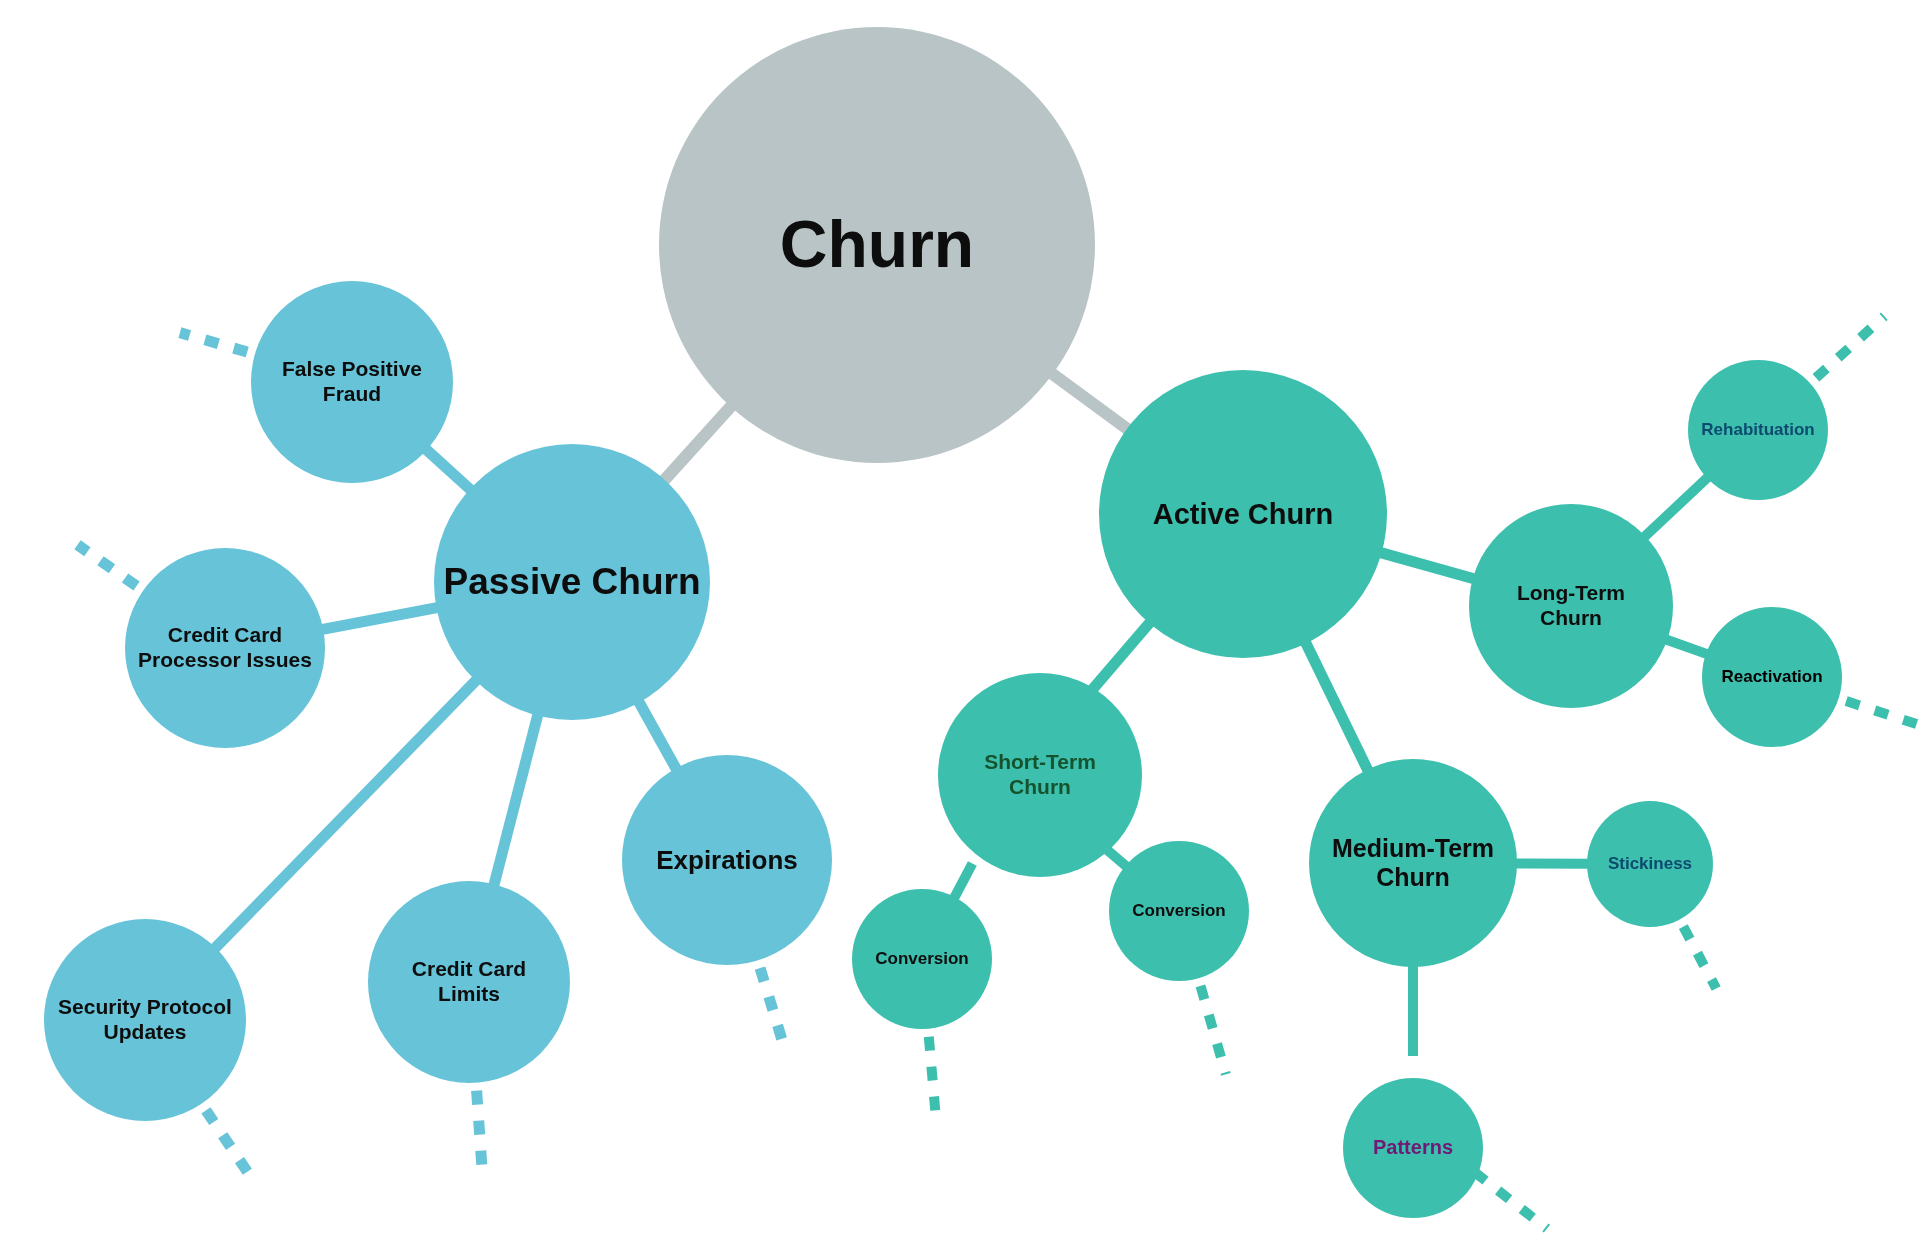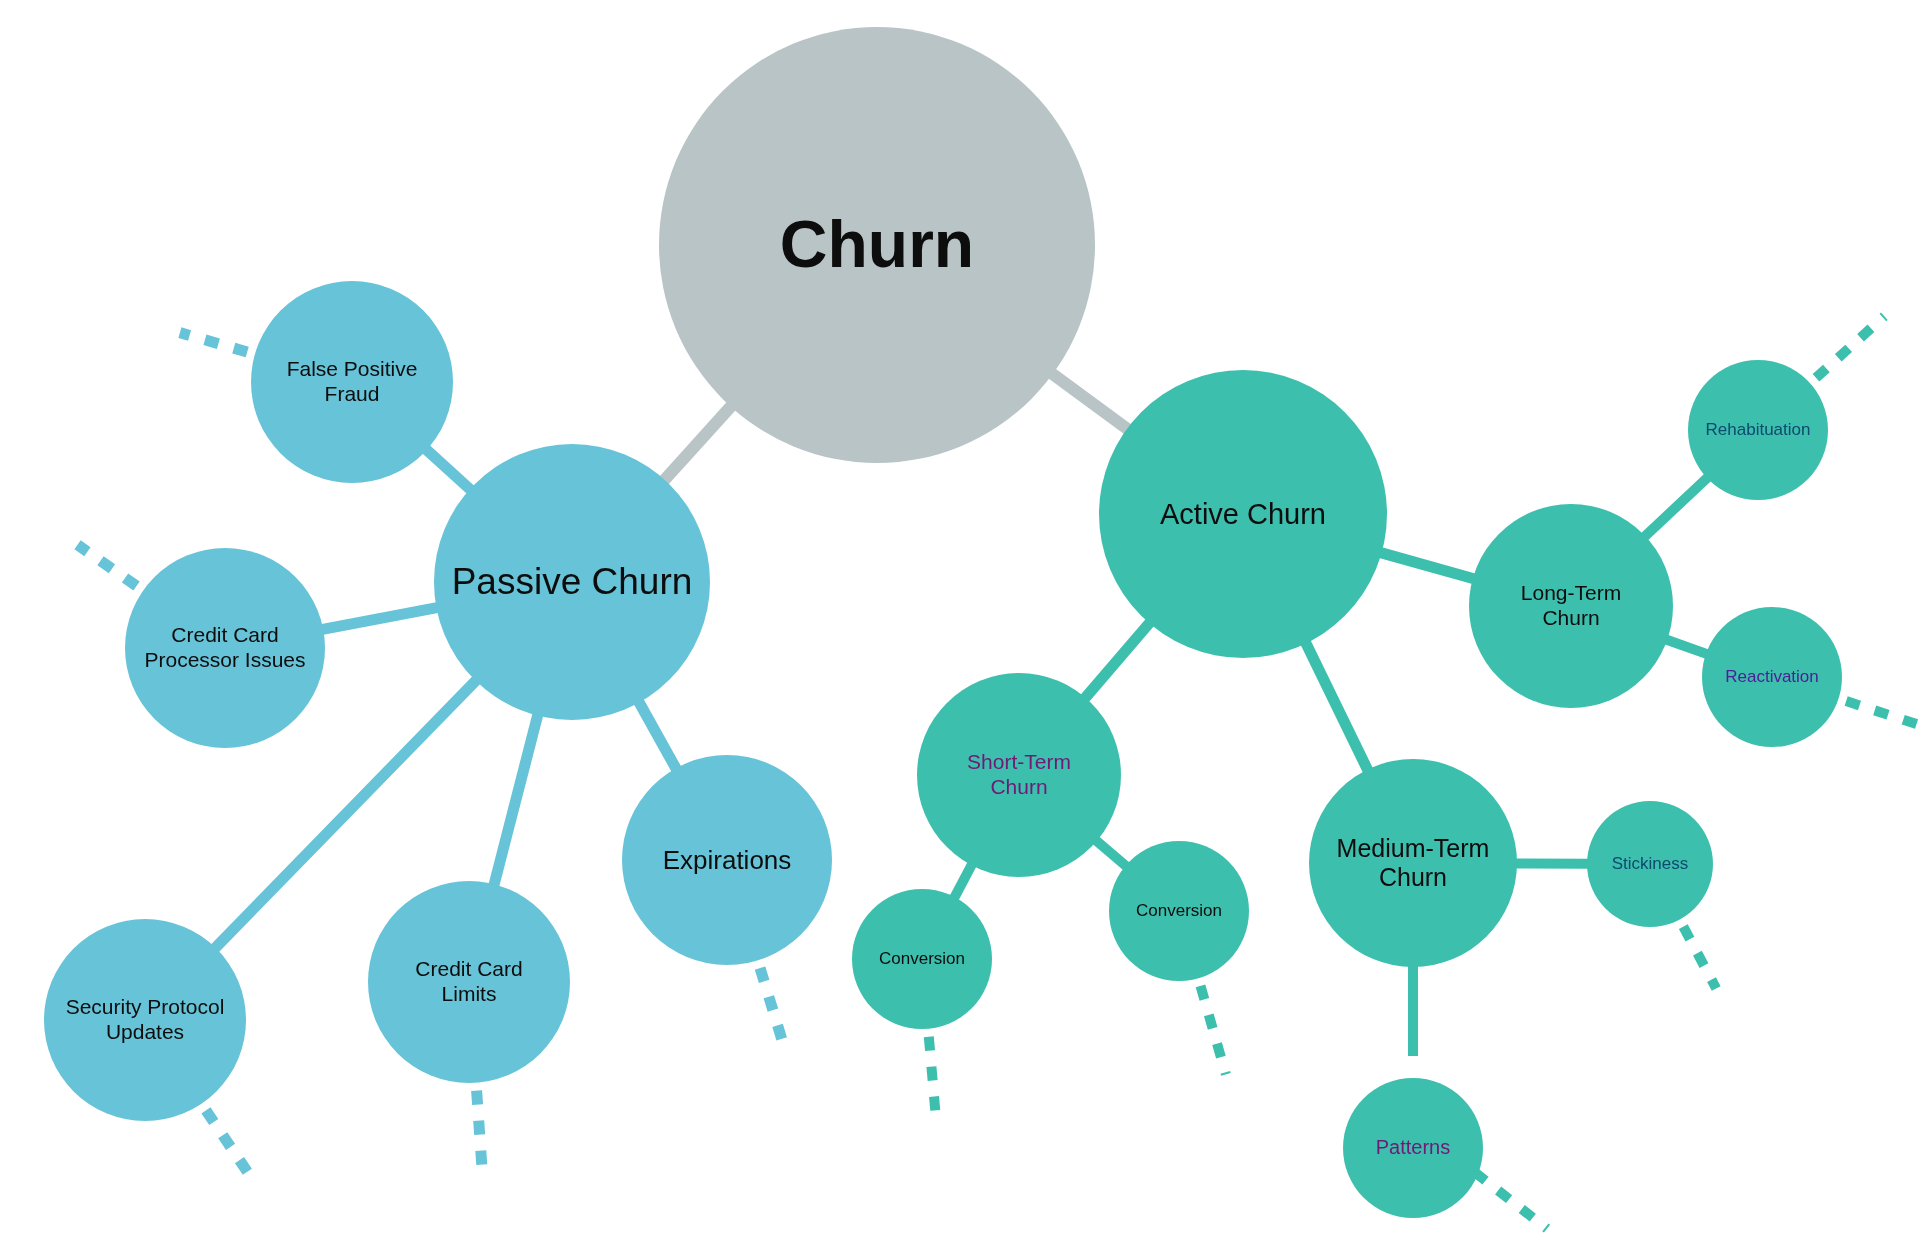--- a/index.html
+++ b/index.html
@@ -29,21 +29,21 @@
   }
   .node {
     position: absolute;
     border-radius: 50%;
     display: flex;
     align-items: center;
     justify-content: center;
     text-align: center;
     box-sizing: border-box;
     color: #0d0d0d;
-    font-weight: normal;
+    font-weight: bold;
     line-height: 1.18;
     user-select: none;
   }
   .node-label {
     display: block;
     padding: 0 6px;
     white-space: pre-line;
   }
   .root-node {
     font-weight: bold;
@@ -104,21 +104,21 @@
         <span class="node-label">Security Protocol
 Updates</span>
       </div>
       <div class="node" style="left: 368px; top: 881px; width: 202px; height: 202px; background: rgb(102, 195, 216); font-size: 21px; color: rgb(13, 13, 13);">
         <span class="node-label">Credit Card
 Limits</span>
       </div>
       <div class="node" style="left: 622px; top: 755px; width: 210px; height: 210px; background: rgb(102, 195, 216); font-size: 26px; color: rgb(13, 13, 13);">
         <span class="node-label">Expirations</span>
       </div>
-      <div class="node" style="left: 917px; top: 673px; width: 204px; height: 204px; background: rgb(61, 191, 174); font-size: 21px; color: #701a75;">
+      <div class="node" style="left: 938px; top: 673px; width: 204px; height: 204px; background: rgb(61, 191, 174); font-size: 21px; color: #14532d;">
         <span class="node-label">Short-Term
 Churn</span>
       </div>
       <div class="node" style="left: 852px; top: 889px; width: 140px; height: 140px; background: rgb(61, 191, 174); font-size: 17px; color: rgb(13, 13, 13);">
         <span class="node-label">Conversion</span>
       </div>
       <div class="node" style="left: 1109px; top: 841px; width: 140px; height: 140px; background: rgb(61, 191, 174); font-size: 17px; color: rgb(13, 13, 13);">
         <span class="node-label">Conversion</span>
       </div>
       <div class="node" style="left: 1309px; top: 759px; width: 208px; height: 208px; background: rgb(61, 191, 174); font-size: 25px; color: rgb(13, 13, 13);">
@@ -131,17 +131,17 @@
       <div class="node" style="left: 1343px; top: 1078px; width: 140px; height: 140px; background: rgb(61, 191, 174); font-size: 20px; color: #701a75;">
         <span class="node-label">Patterns</span>
       </div>
       <div class="node" style="left: 1469px; top: 504px; width: 204px; height: 204px; background: rgb(61, 191, 174); font-size: 21px; color: rgb(13, 13, 13);">
         <span class="node-label">Long-Term
 Churn</span>
       </div>
       <div class="node" style="left: 1688px; top: 360px; width: 140px; height: 140px; background: rgb(61, 191, 174); font-size: 17px; color: #0c4a6e;">
         <span class="node-label">Rehabituation</span>
       </div>
-      <div class="node" style="left: 1702px; top: 607px; width: 140px; height: 140px; background: rgb(61, 191, 174); font-size: 17px; color: #4c1d95;">
+      <div class="node" style="left: 1702px; top: 607px; width: 140px; height: 140px; background: rgb(61, 191, 174); font-size: 17px; color: #000000;">
         <span class="node-label">Reactivation</span>
       </div>
     </div>
 </div>
 
 </body></html>

